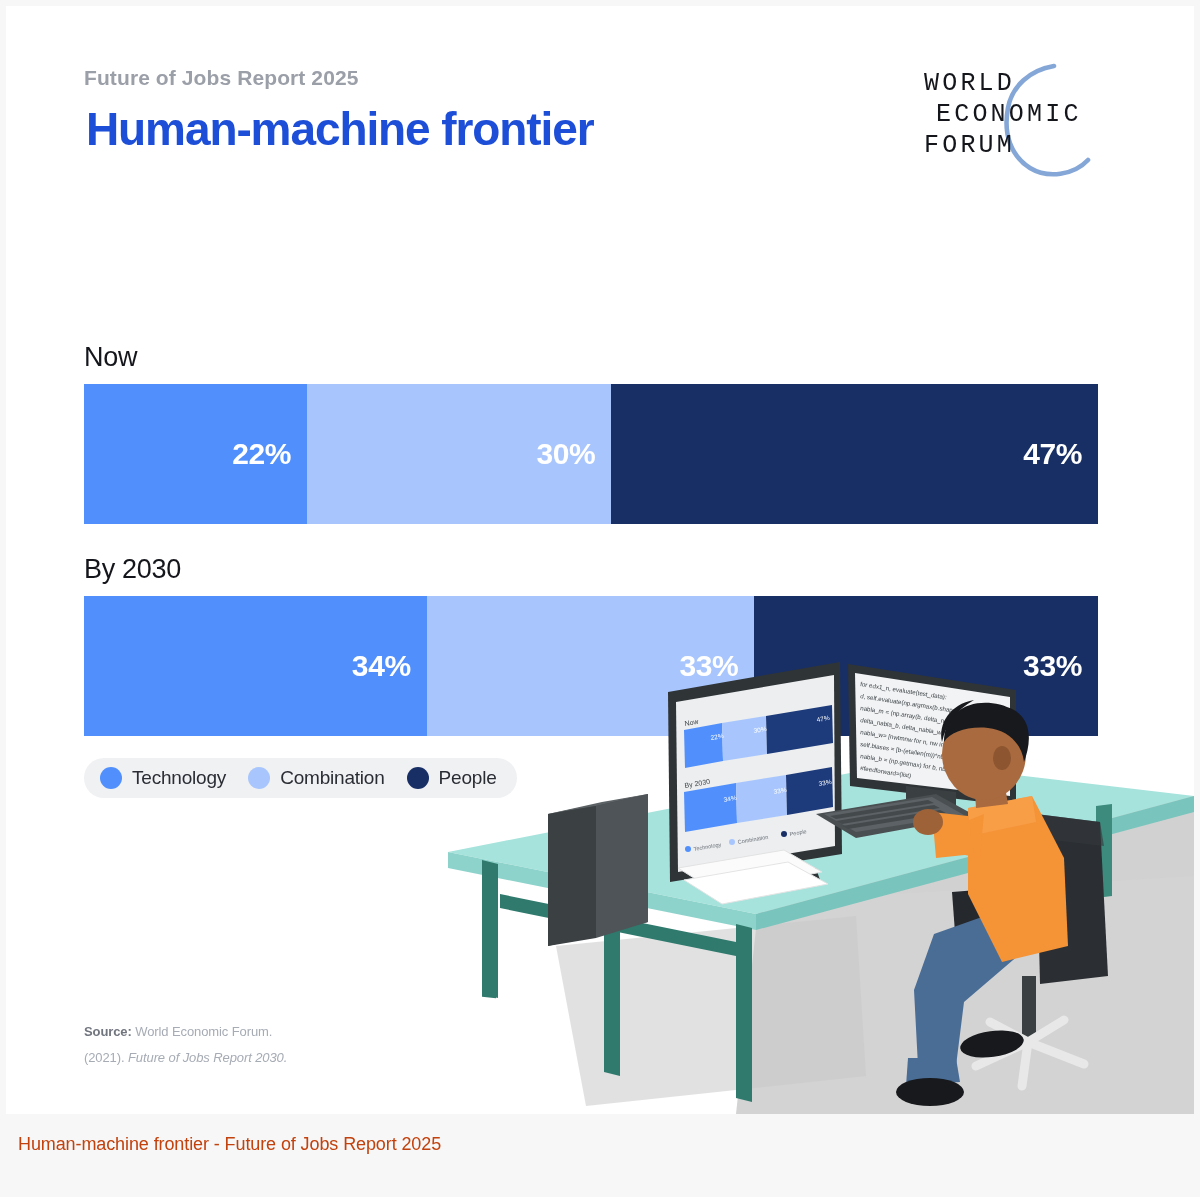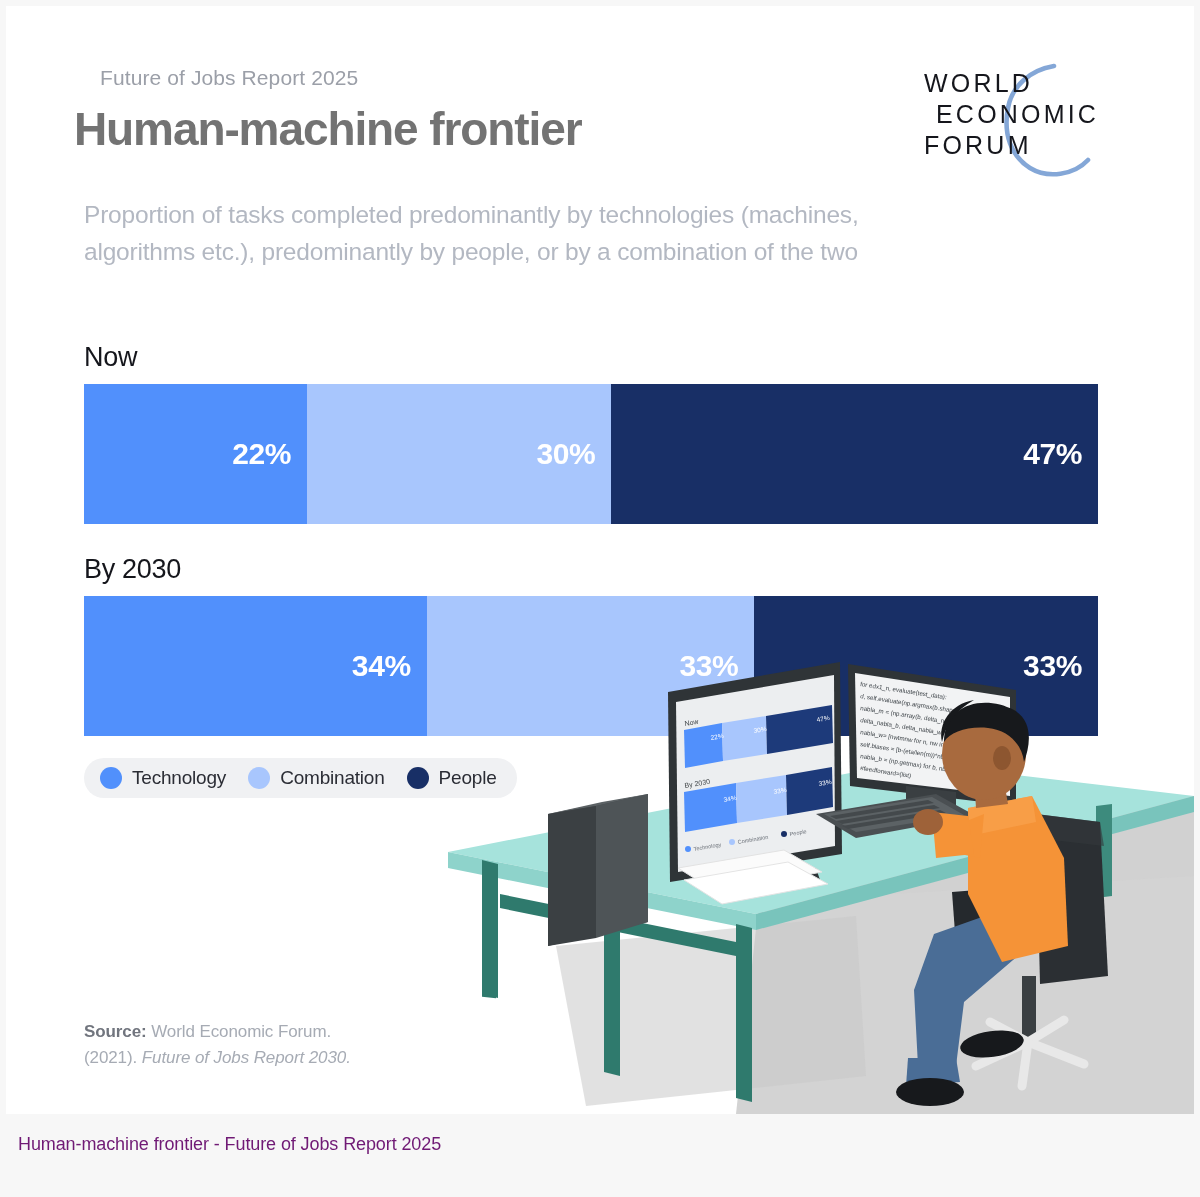--- a/index.html
+++ b/index.html
@@ -15,39 +15,38 @@
   .card {
     position:absolute; left:6px; top:6px;
     width:1188px; height:1108px;
     background:#ffffff;
     overflow:hidden;
   }
 
   
   .eyebrow {
     position:absolute; left:78px; top:60px;
-    font-size:21px; font-weight:400; letter-spacing:.1px;
+    font-size:21px; font-weight:700; letter-spacing:.1px;
     color:#9b9fa8;
-    margin-left:16px;
   }
   .title {
-    position:absolute; left:68px; top:96px;
+    position:absolute; left:80px; top:96px;
     font-size:46px; font-weight:700; letter-spacing:-1.1px;
-    color:#737373;
+    color:#1d4ed8;
   }
   .subtitle {
     position:absolute; left:78px; top:190px;
     width:790px;
     font-size:24.5px; font-weight:400; line-height:37px;
     letter-spacing:-.2px;
     color:#b3b8c2;
   }
 
   
-  .logo { position:absolute; left:896px; top:54px; width:210px; height:120px; }
+  .logo { position:absolute; left:896px; top:54px; width:210px; height:120px;font-family:Liberation Mono, monospace; }
   .logo svg { display:block; }
   .logo-text {
     position:absolute; left:0; top:0; width:210px;
     color:#15161c; font-weight:400;
     letter-spacing:3.2px; line-height:31px; font-size:25px;
     text-align:left;
   }
   .logo-l1 { position:absolute; left:22px; top:8px; }
   .logo-l2 { position:absolute; left:6px; top:39px;margin-left:28px; }
   .logo-l3 { position:absolute; left:22px; top:70px; }
@@ -78,47 +77,46 @@
     z-index:6;
   }
   .legend-item { display:flex; align-items:center; margin-right:22px; }
   .legend-item:last-child { margin-right:0; }
   .legend-dot { width:22px; height:22px; border-radius:50%; margin-right:10px; flex:0 0 auto; }
   .legend-label { font-size:19px; color:#2b2d35; letter-spacing:-.2px; }
 
   
   .source {
     position:absolute; left:78px; top:1013px; width:360px;
-    font-size:17px; line-height:26px; color:#a6abb4; letter-spacing:-.1px;
+    font-size:13px; line-height:26px; color:#a6abb4; letter-spacing:-.1px;
     z-index:6;
   }
   .source b { color:#71757e; font-weight:700; }
   .source i { font-style:italic; }
 
   
   .caption {
     position:absolute; left:18px; top:1134px;
-    font-size:18px; color:#701a75; letter-spacing:-.1px;
+    font-size:18px; color:#c2410c; letter-spacing:-.1px;
   }
 
   
   .illo { position:absolute; left:430px; top:640px; width:758px; height:468px; z-index:4; }
   .illo svg { display:block; }
   .mini-text { font-family:"Liberation Sans", sans-serif; }
 </style>
 </head>
 <body>
 
 <div id="root">
 
   <div class="card">
 
     <div class="eyebrow">Future of Jobs Report 2025</div>
     <div class="title">Human-machine frontier</div>
-    <div class="subtitle">Proportion of tasks completed predominantly by technologies (machines, algorithms etc.), predominantly by people, or by a combination of the two</div>
 
     <div class="logo">
       <svg width="210" height="120" viewBox="0 0 210 120" aria-hidden="true">
         <path d="M152 6 C 128 10, 110 26, 106 48 C 101 74, 109 96, 128 108 C 146 119, 172 115, 186 100" fill="none" stroke="#7a9fd4" stroke-width="4.6" stroke-linecap="round" opacity="0.92"></path>
       </svg>
       <div class="logo-text">
         <span class="logo-l1">WORLD</span>
         <span class="logo-l2">ECONOMIC</span>
         <span class="logo-l3">FORUM</span>
       </div>

